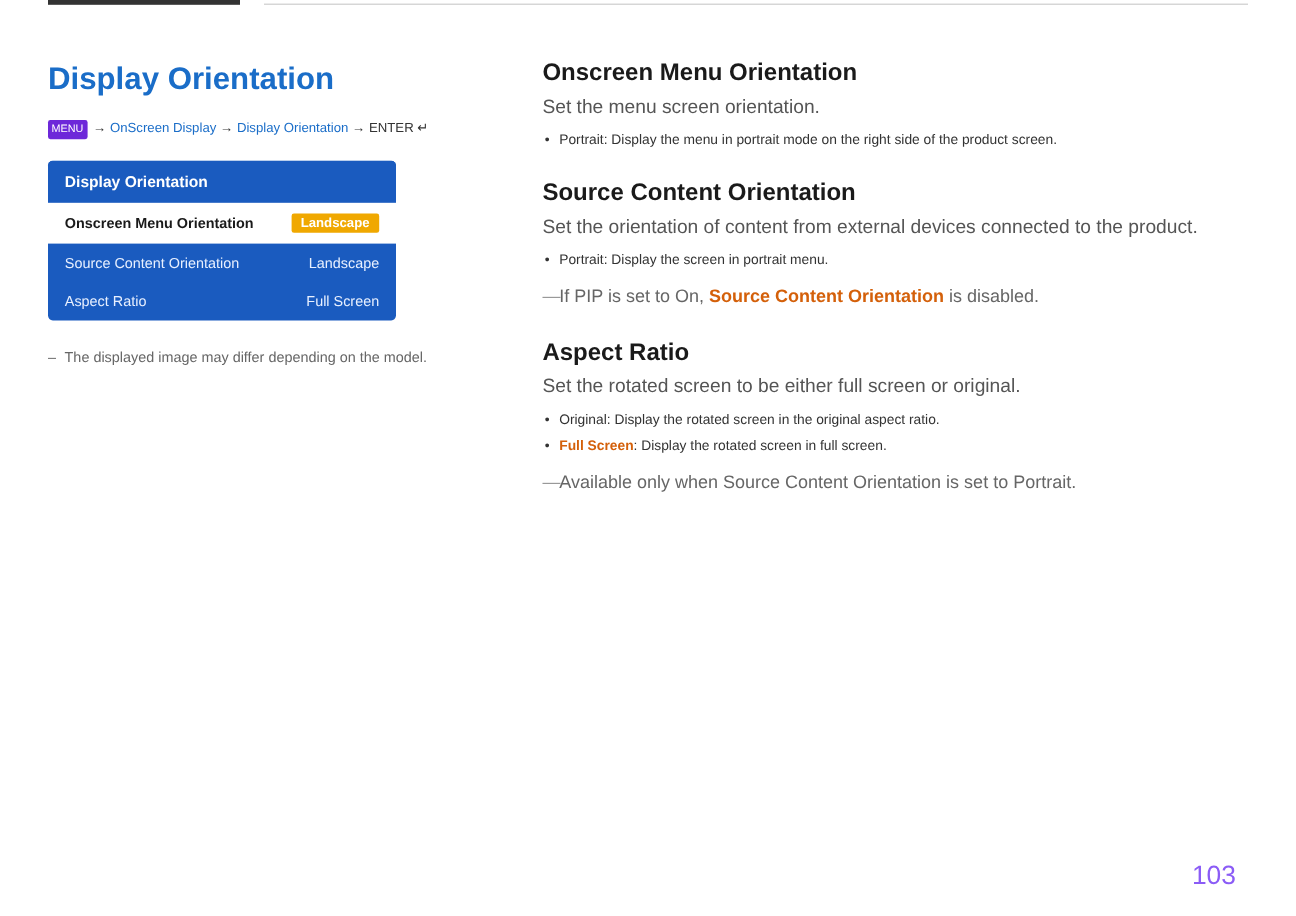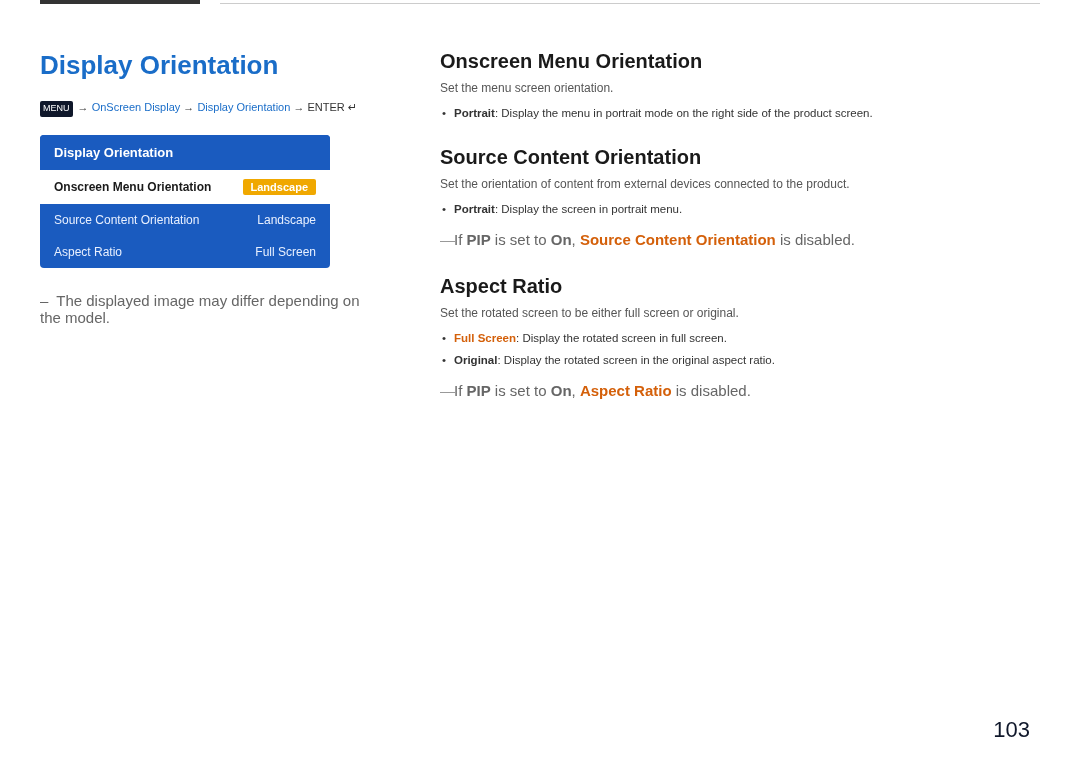--- a/index.html
+++ b/index.html
@@ -35,21 +35,21 @@
       top: 3px;
     }
 
     .page-content {
       position: absolute;
       top: 20px;
       left: 40px;
       right: 40px;
       bottom: 20px;
       display: flex;
-      gap: 0;
+      gap: 12px;
     }
 
     .left-panel {
       width: 340px;
       flex-shrink: 0;
       padding-top: 30px;
     }
 
     .right-panel {
       flex: 1;
@@ -66,21 +66,21 @@
     }
 
     .breadcrumb {
       font-size: 11px;
       color: #333;
       margin-bottom: 18px;
       line-height: 1.5;
     }
     .breadcrumb .menu-icon {
       display: inline-block;
-      background: #0f172a;
+      background: #6d28d9;
       color: #fff;
       font-size: 9px;
       padding: 1px 3px;
       border-radius: 2px;
       margin-right: 2px;
     }
     .breadcrumb .nav-link {
       color: #1a6dc8;
       font-weight: normal;
     }
@@ -126,37 +126,37 @@
       color: #dce8ff;
     }
     .menu-item.normal .item-label {
       color: #e8f0ff;
     }
     .menu-item.normal .item-value {
       color: #e8f0ff;
     }
 
     .note-small {
-      font-size: 15px;
+      font-size: 12px;
       color: #666;
       margin-top: 24px;
     }
     .note-small .dash {
       margin-right: 4px;
     }
 
     
     .section-title {
       font-size: 20px;
       font-weight: bold;
       color: #1a1a1a;
       margin-bottom: 8px;
     }
     .section-intro {
-      font-size: 12px;
+      font-size: 16px;
       color: #555;
       margin-bottom: 10px;
     }
     .bullet-list {
       margin-bottom: 10px;
       padding-left: 0;
       list-style: none;
     }
     .bullet-list li {
       font-size: 11.5px;
@@ -171,21 +171,21 @@
       position: absolute;
       left: 2px;
       top: 0;
       color: #333;
     }
     .highlight-orange {
       color: #d4600a;
       font-weight: bold;
     }
     .highlight-bold {
-      font-weight: bold;
+      font-weight: normal;
     }
     .note-line {
       font-size: 15px;
       color: #666;
       padding-left: 14px;
       position: relative;
       margin-bottom: 5px;
       line-height: 1.5;
     }
     .note-line::before {
@@ -201,21 +201,21 @@
 
     .section-block {
       margin-bottom: 24px;
     }
 
     .page-number {
       position: absolute;
       bottom: 20px;
       right: 50px;
       font-size: 22px;
-      color: #0f172a;
+      color: #8b5cf6;
       font-weight: 300;
     }
   </style>
 </head>
 <body>
 
 <div class="top-bar">
   <div class="top-bar-left"></div>
   <div class="top-bar-right"></div>
 </div>
@@ -282,27 +282,27 @@
       <div class="note-line">
         If <span class="highlight-bold">PIP</span> is set to <span class="highlight-bold">On</span>, <span class="highlight-orange">Source Content Orientation</span> is disabled.
       </div>
     </div>
 
     <div class="section-block">
       <div class="section-title">Aspect Ratio</div>
       <div class="section-intro">Set the rotated screen to be either full screen or original.</div>
       <ul class="bullet-list">
         <li>
-          <span class="highlight-orange">Full Screen</span><span>: Display the rotated screen in full screen.</span>
+          <span class="highlight-bold">Original</span><span>: Display the rotated screen in the original aspect ratio.</span>
         </li>
         <li>
-          <span class="highlight-bold">Original</span><span>: Display the rotated screen in the original aspect ratio.</span>
+          <span class="highlight-orange">Full Screen</span><span>: Display the rotated screen in full screen.</span>
         </li>
       </ul>
       <div class="note-line">
-        If <span class="highlight-bold">PIP</span> is set to <span class="highlight-bold">On</span>, <span class="highlight-orange">Aspect Ratio</span> is disabled.
+        Available only when <span class="highlight-bold">Source Content Orientation</span> is set to <span class="highlight-bold">Portrait</span>.
       </div>
     </div>
 
   </div>
 </div>
 
 <div class="page-number">103</div>
 
 </body></html>

